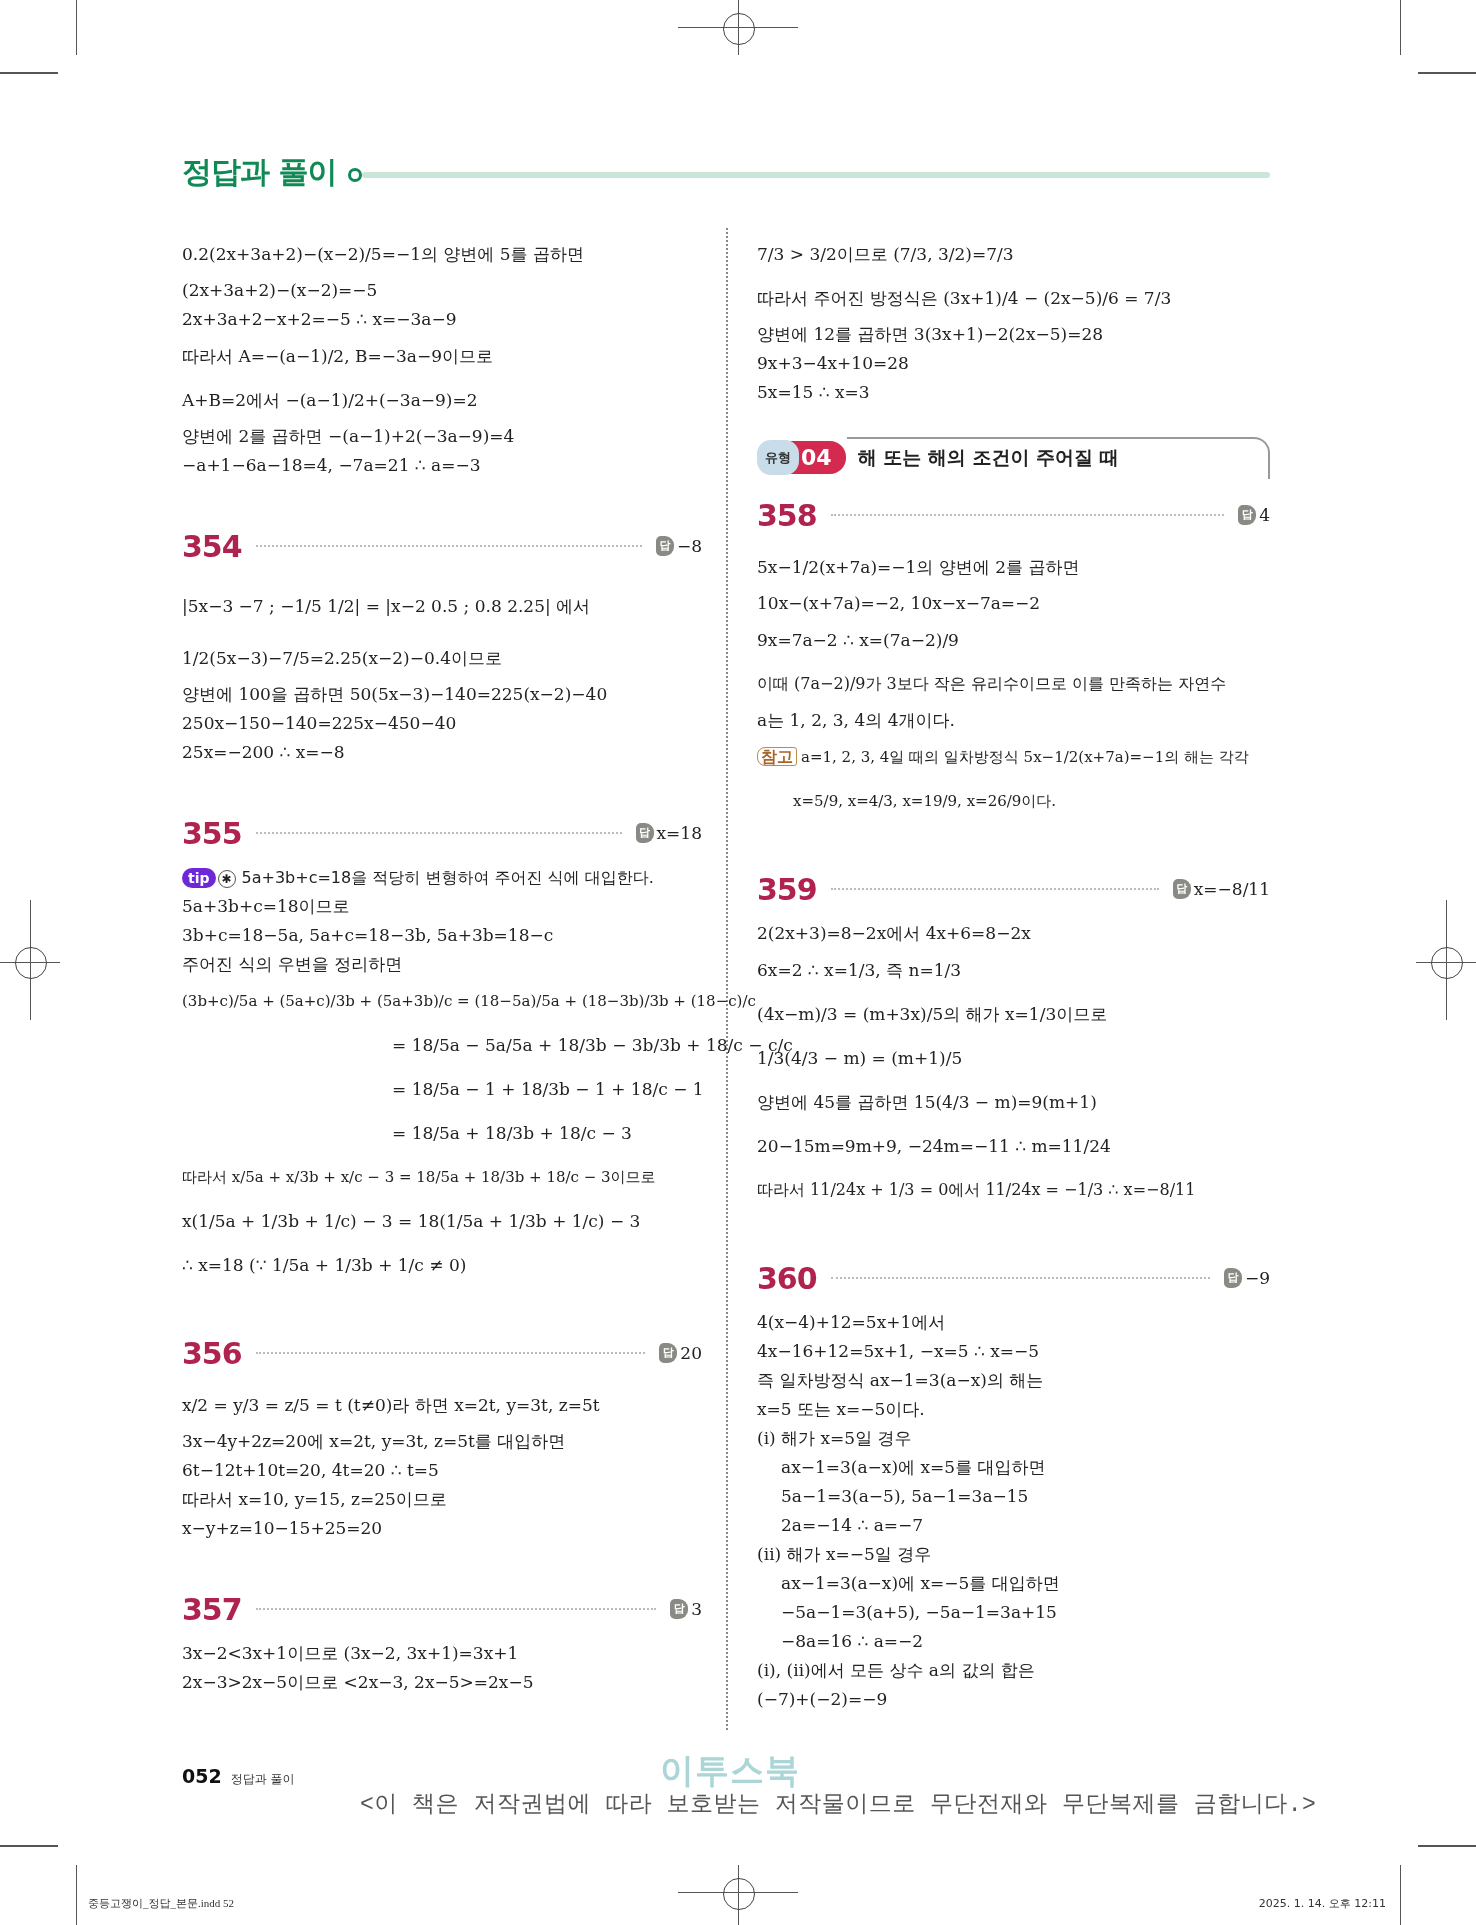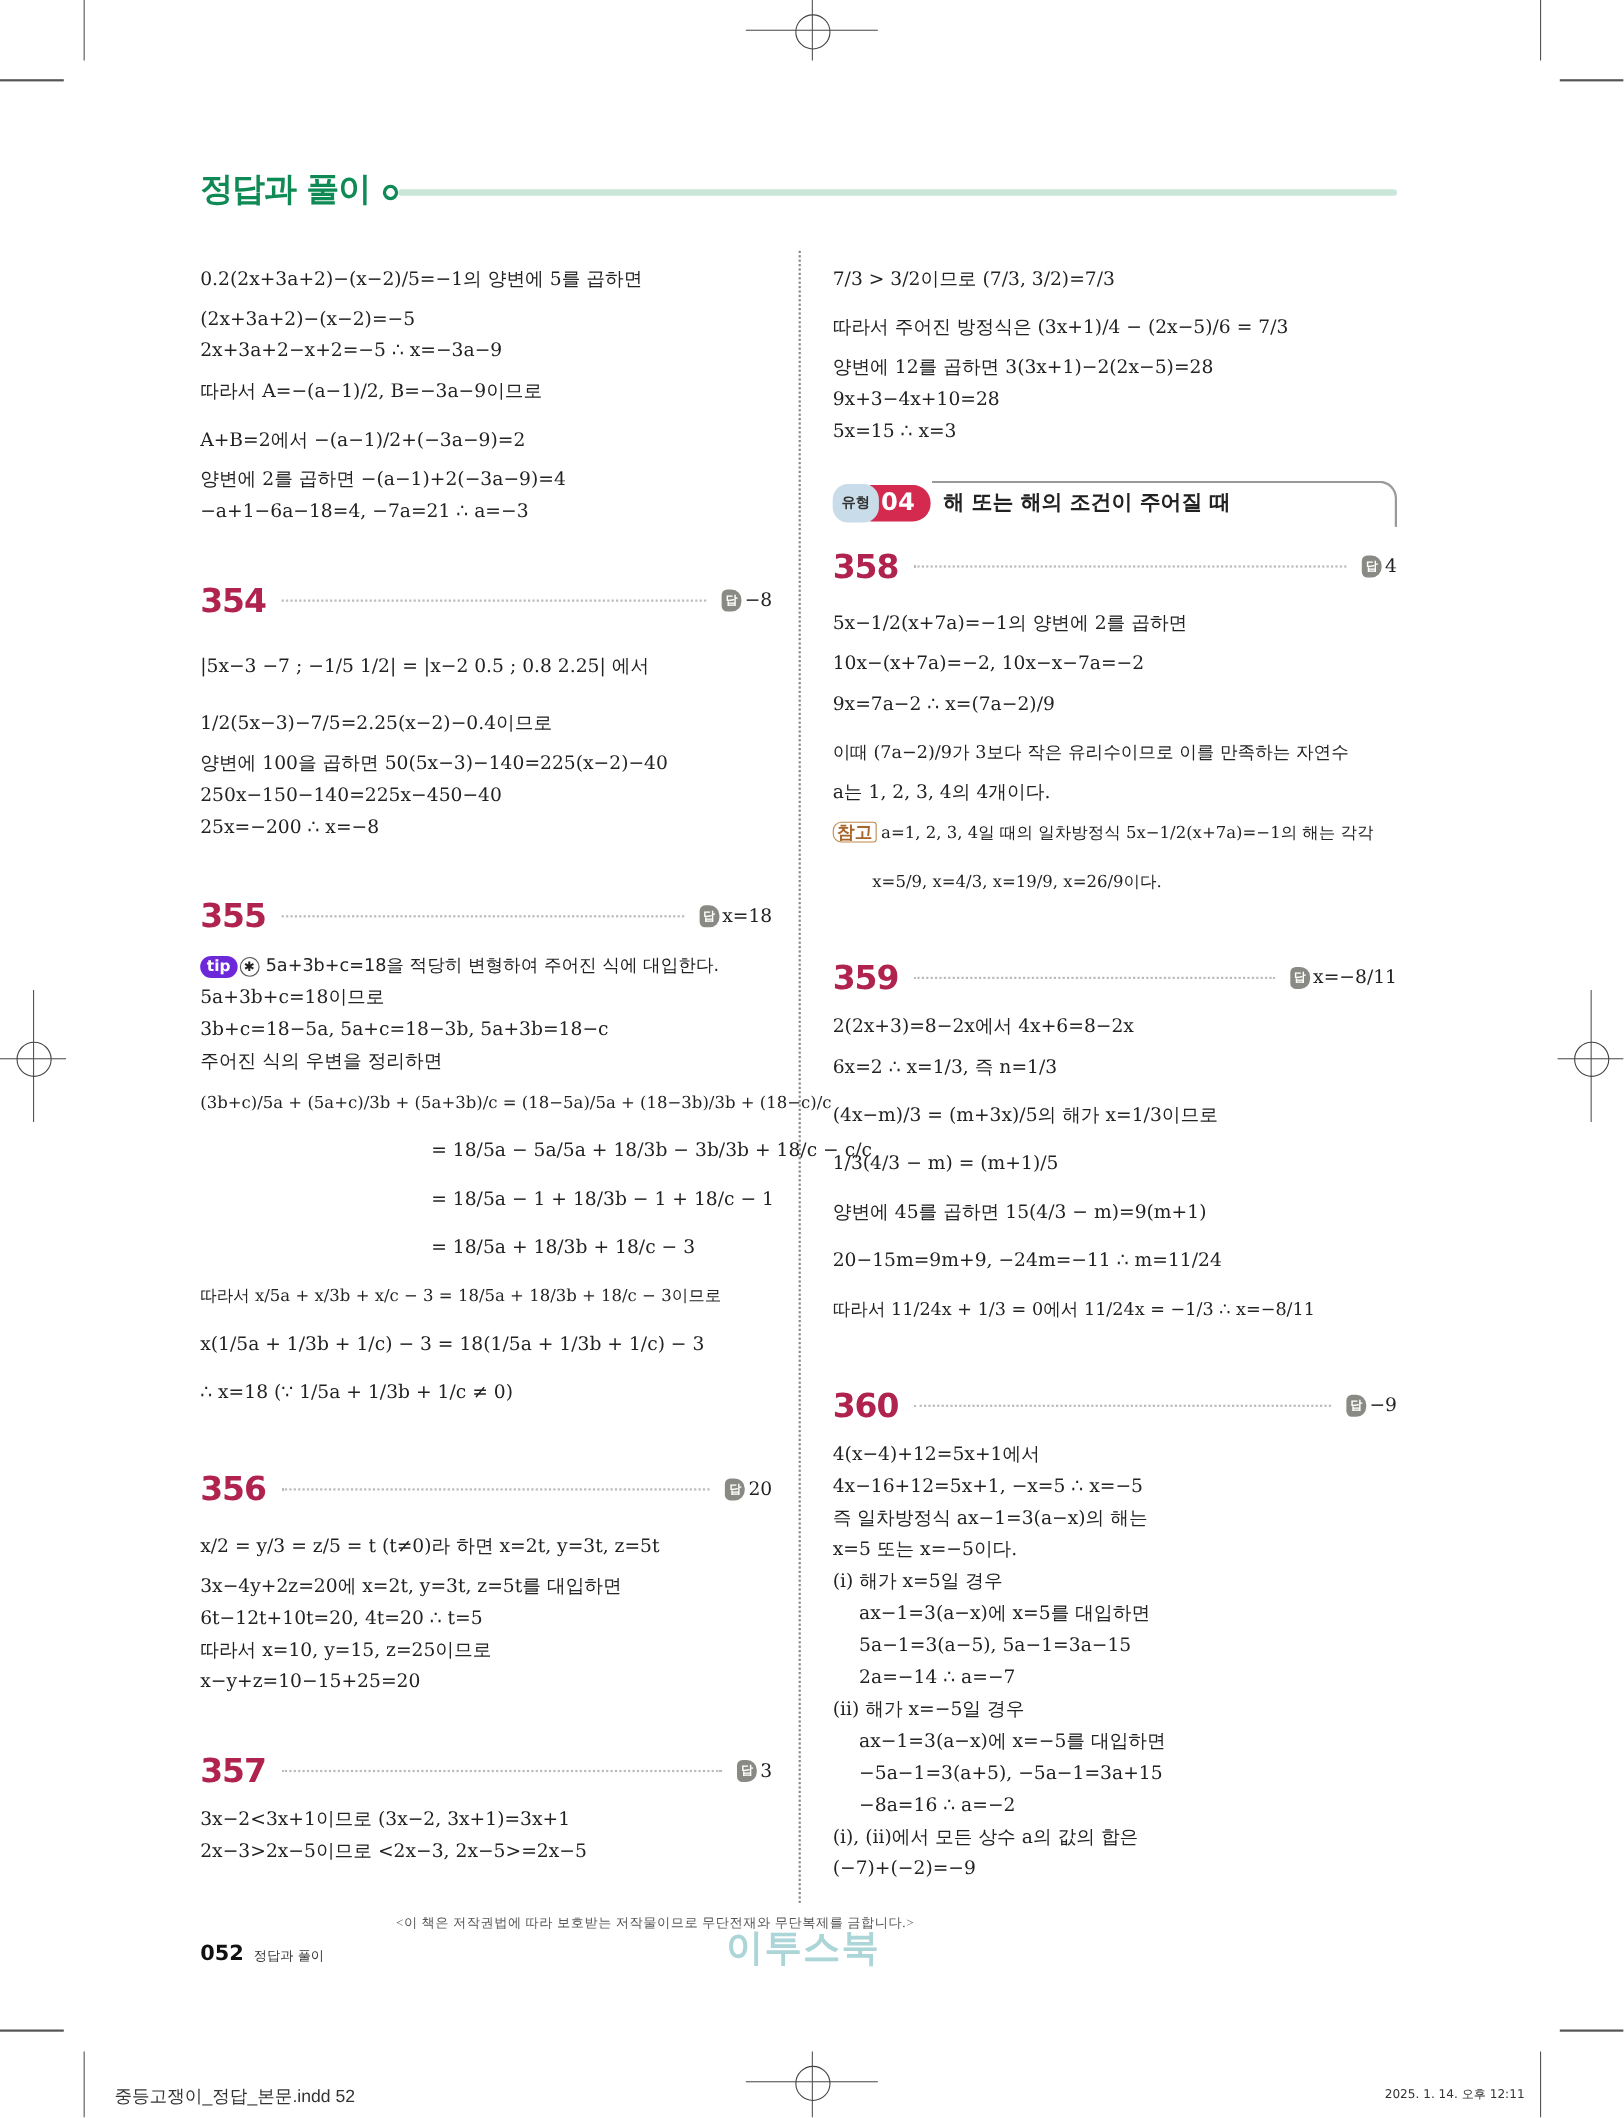--- a/index.html
+++ b/index.html
@@ -40,22 +40,22 @@
   .type-num{background:#d42a50;color:#fff;font-family:"DejaVu Sans",sans-serif;font-weight:bold;font-size:22px;
       border-radius:0 16px 16px 0;padding:2px 14px 2px 10px;margin-left:-8px;position:relative;z-index:1;}
   .type-title{font-family:"DejaVu Sans",sans-serif;font-weight:bold;font-size:19px;margin-left:12px;background:#fff;position:relative;z-index:2;}
   .note-badge{display:inline-block;border:1.5px solid #c0894a;color:#a8652a;border-radius:8px 3px 3px 8px;font-family:"DejaVu Sans",sans-serif;
       font-size:16px;padding:0 3px;line-height:17px;margin-right:4px;font-weight:bold;}
   .note-line{font-size:15px;}
   .footer-page{position:absolute;left:182px;top:1765px;font-family:"DejaVu Sans",sans-serif;text-align:center;}
   .footer-num{font-weight:bold;font-size:19px;color:#111;}
   .footer-label{font-size:12px;color:#333;margin-left:4px;}
   .watermark{position:absolute;left:660px;top:1748px;font-family:"DejaVu Sans",sans-serif;font-weight:bold;font-size:34px;color:#8fc7c9;opacity:.75;letter-spacing:1px;}
-  .copyright{position:absolute;left:360px;top:1740px;font-family:Liberation Serif, serif;font-size:12px;color:#555;letter-spacing:.5px;}
-  .slug-left{position:absolute;left:104px;top:1896px;font-family:Liberation Sans, sans-serif;font-size:16px;color:#333;}
+  .copyright{position:absolute;left:360px;top:1788px;font-family:Liberation Mono, monospace;font-size:23px;color:#555;letter-spacing:.5px;}
+  .slug-left{position:absolute;left:88px;top:1896px;font-family:Liberation Serif, serif;font-size:11px;color:#333;}
   .slug-right{position:absolute;right:90px;top:1896px;font-family:"DejaVu Sans",sans-serif;font-size:11px;color:#333;}
 </style>
 </head>
 <body>
 
 <div class="vline" style="left:76px;top:0;height:55px;"></div>
 <div class="vline" style="left:1400px;top:0;height:55px;"></div>
 <div class="hline" style="left:0;top:72px;width:58px;"></div>
 <div class="hline" style="left:1418px;top:72px;width:58px;"></div>
 <div class="vline" style="left:738px;top:0;height:55px;"></div>

